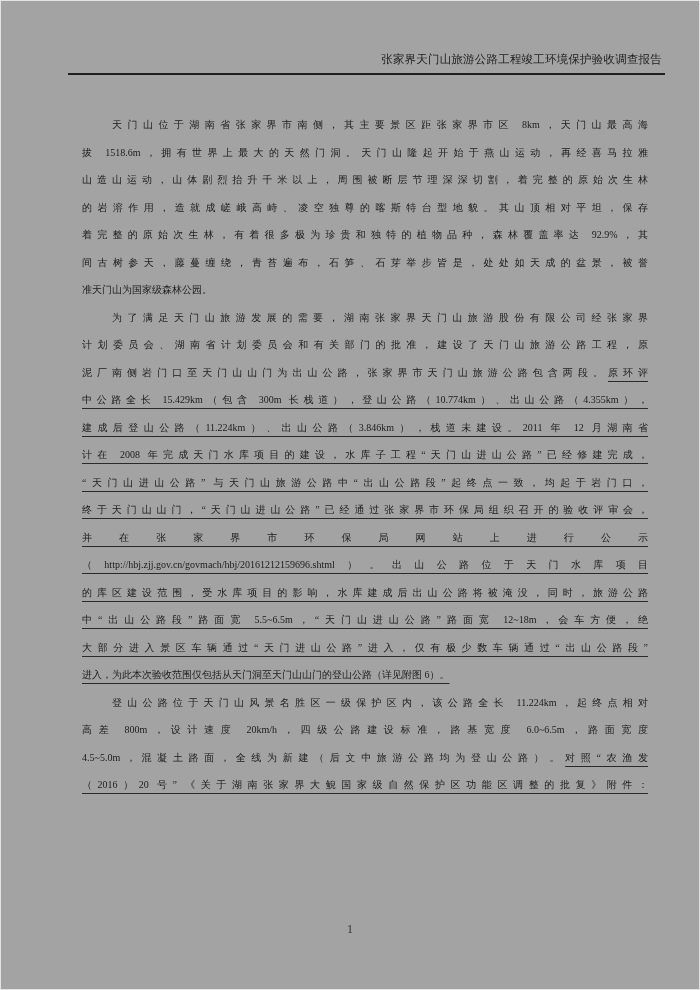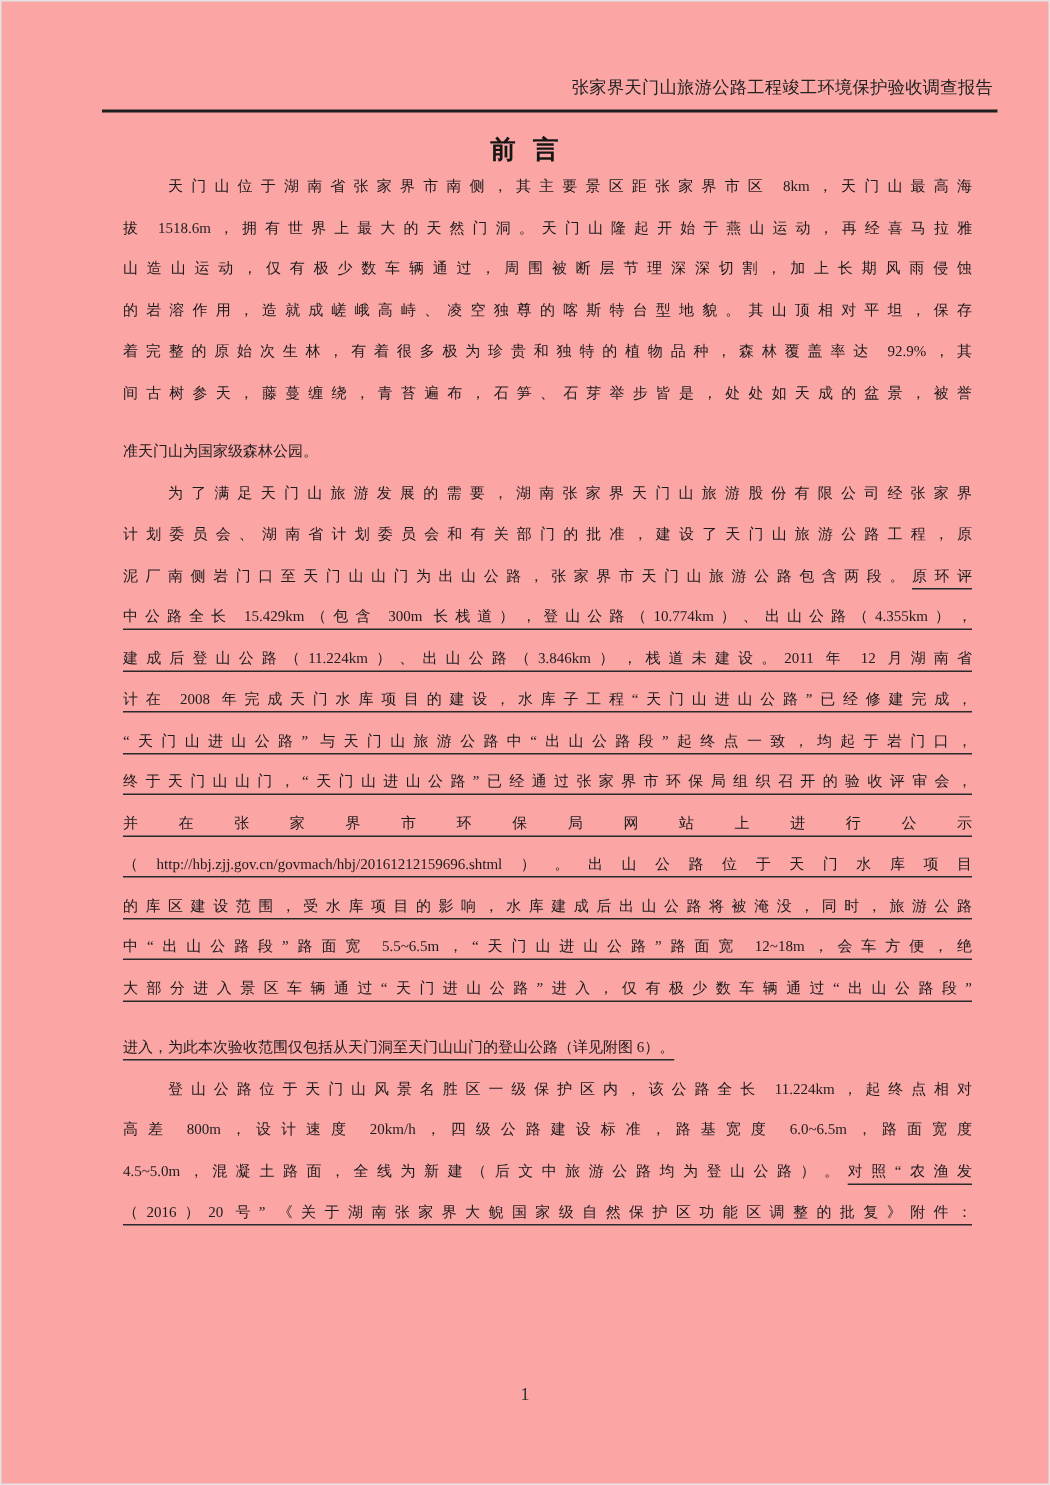--- a/index.html
+++ b/index.html
@@ -4,21 +4,21 @@
 <style>
   html, body {
     margin: 0;
     padding: 0;
     background: #ffffff;
   }
   .page {
     position: relative;
     width: 700px;
     height: 990px;
-    background: #fca5a5;
+    background: #a3a3a3;
     box-shadow: inset 0 0 0 1px #e3e3e3;
     font-family: "Liberation Serif", "DejaVu Serif", serif;
     color: #1c1c1c;
     overflow: hidden;
   }
   .running-header {
     position: absolute;
     top: 52px;
     right: 38px;
     font-size: 11.5px;
@@ -61,21 +61,20 @@
     text-align: justify;
     text-align-last: justify;
     white-space: normal;
     overflow: visible;
   }
   .line.indent {
     text-indent: 30px;
   }
   .line.last {
     text-align-last: left;
-    margin-top: 12px;
   }
   .u {
     text-decoration: underline;
     text-decoration-thickness: 1px;
     text-underline-offset: 5px;
     text-decoration-color: #2a2a2a;
   }
   .page-number {
     position: absolute;
     top: 922px;
@@ -88,26 +87,25 @@
 </style>
 </head>
 <body>
 
 <div class="page">
 
   <div class="running-header">张家界天门山旅游公路工程竣工环境保护验收调查报告</div>
 
   <div class="header-rule"></div>
 
-  <div class="doc-title">前  言</div>
 
   <div class="document-body">
       <div class="line indent"><span>天门山位于湖南省张家界市南侧，其主要景区距张家界市区 8km，天门山最高海</span></div>
       <div class="line"><span>拔 1518.6m，拥有世界上最大的天然门洞。天门山隆起开始于燕山运动，再经喜马拉雅</span></div>
-      <div class="line"><span>山造山运动，仅有极少数车辆通过，周围被断层节理深深切割，加上长期风雨侵蚀</span></div>
+      <div class="line"><span>山造山运动，山体剧烈抬升千米以上，周围被断层节理深深切割，着完整的原始次生林</span></div>
       <div class="line"><span>的岩溶作用，造就成嵯峨高峙、凌空独尊的喀斯特台型地貌。其山顶相对平坦，保存</span></div>
       <div class="line"><span>着完整的原始次生林，有着很多极为珍贵和独特的植物品种，森林覆盖率达 92.9%，其</span></div>
       <div class="line"><span>间古树参天，藤蔓缠绕，青苔遍布，石笋、石芽举步皆是，处处如天成的盆景，被誉</span></div>
       <div class="line last"><span>准天门山为国家级森林公园。</span></div>
       <div class="line indent"><span>为了满足天门山旅游发展的需要，湖南张家界天门山旅游股份有限公司经张家界</span></div>
       <div class="line"><span>计划委员会、湖南省计划委员会和有关部门的批准，建设了天门山旅游公路工程，原</span></div>
       <div class="line"><span>泥厂南侧岩门口至天门山山门为出山公路，张家界市天门山旅游公路包含两段。</span><span class="u">原环评</span></div>
       <div class="line"><span class="u">中公路全长 15.429km（包含 300m 长栈道），登山公路（10.774km）、出山公路（4.355km），</span></div>
       <div class="line"><span class="u">建成后登山公路（11.224km）、出山公路（3.846km），栈道未建设。2011 年 12 月湖南省</span></div>
       <div class="line"><span class="u">计在 2008 年完成天门水库项目的建设，水库子工程“天门山进山公路”已经修建完成，</span></div>

